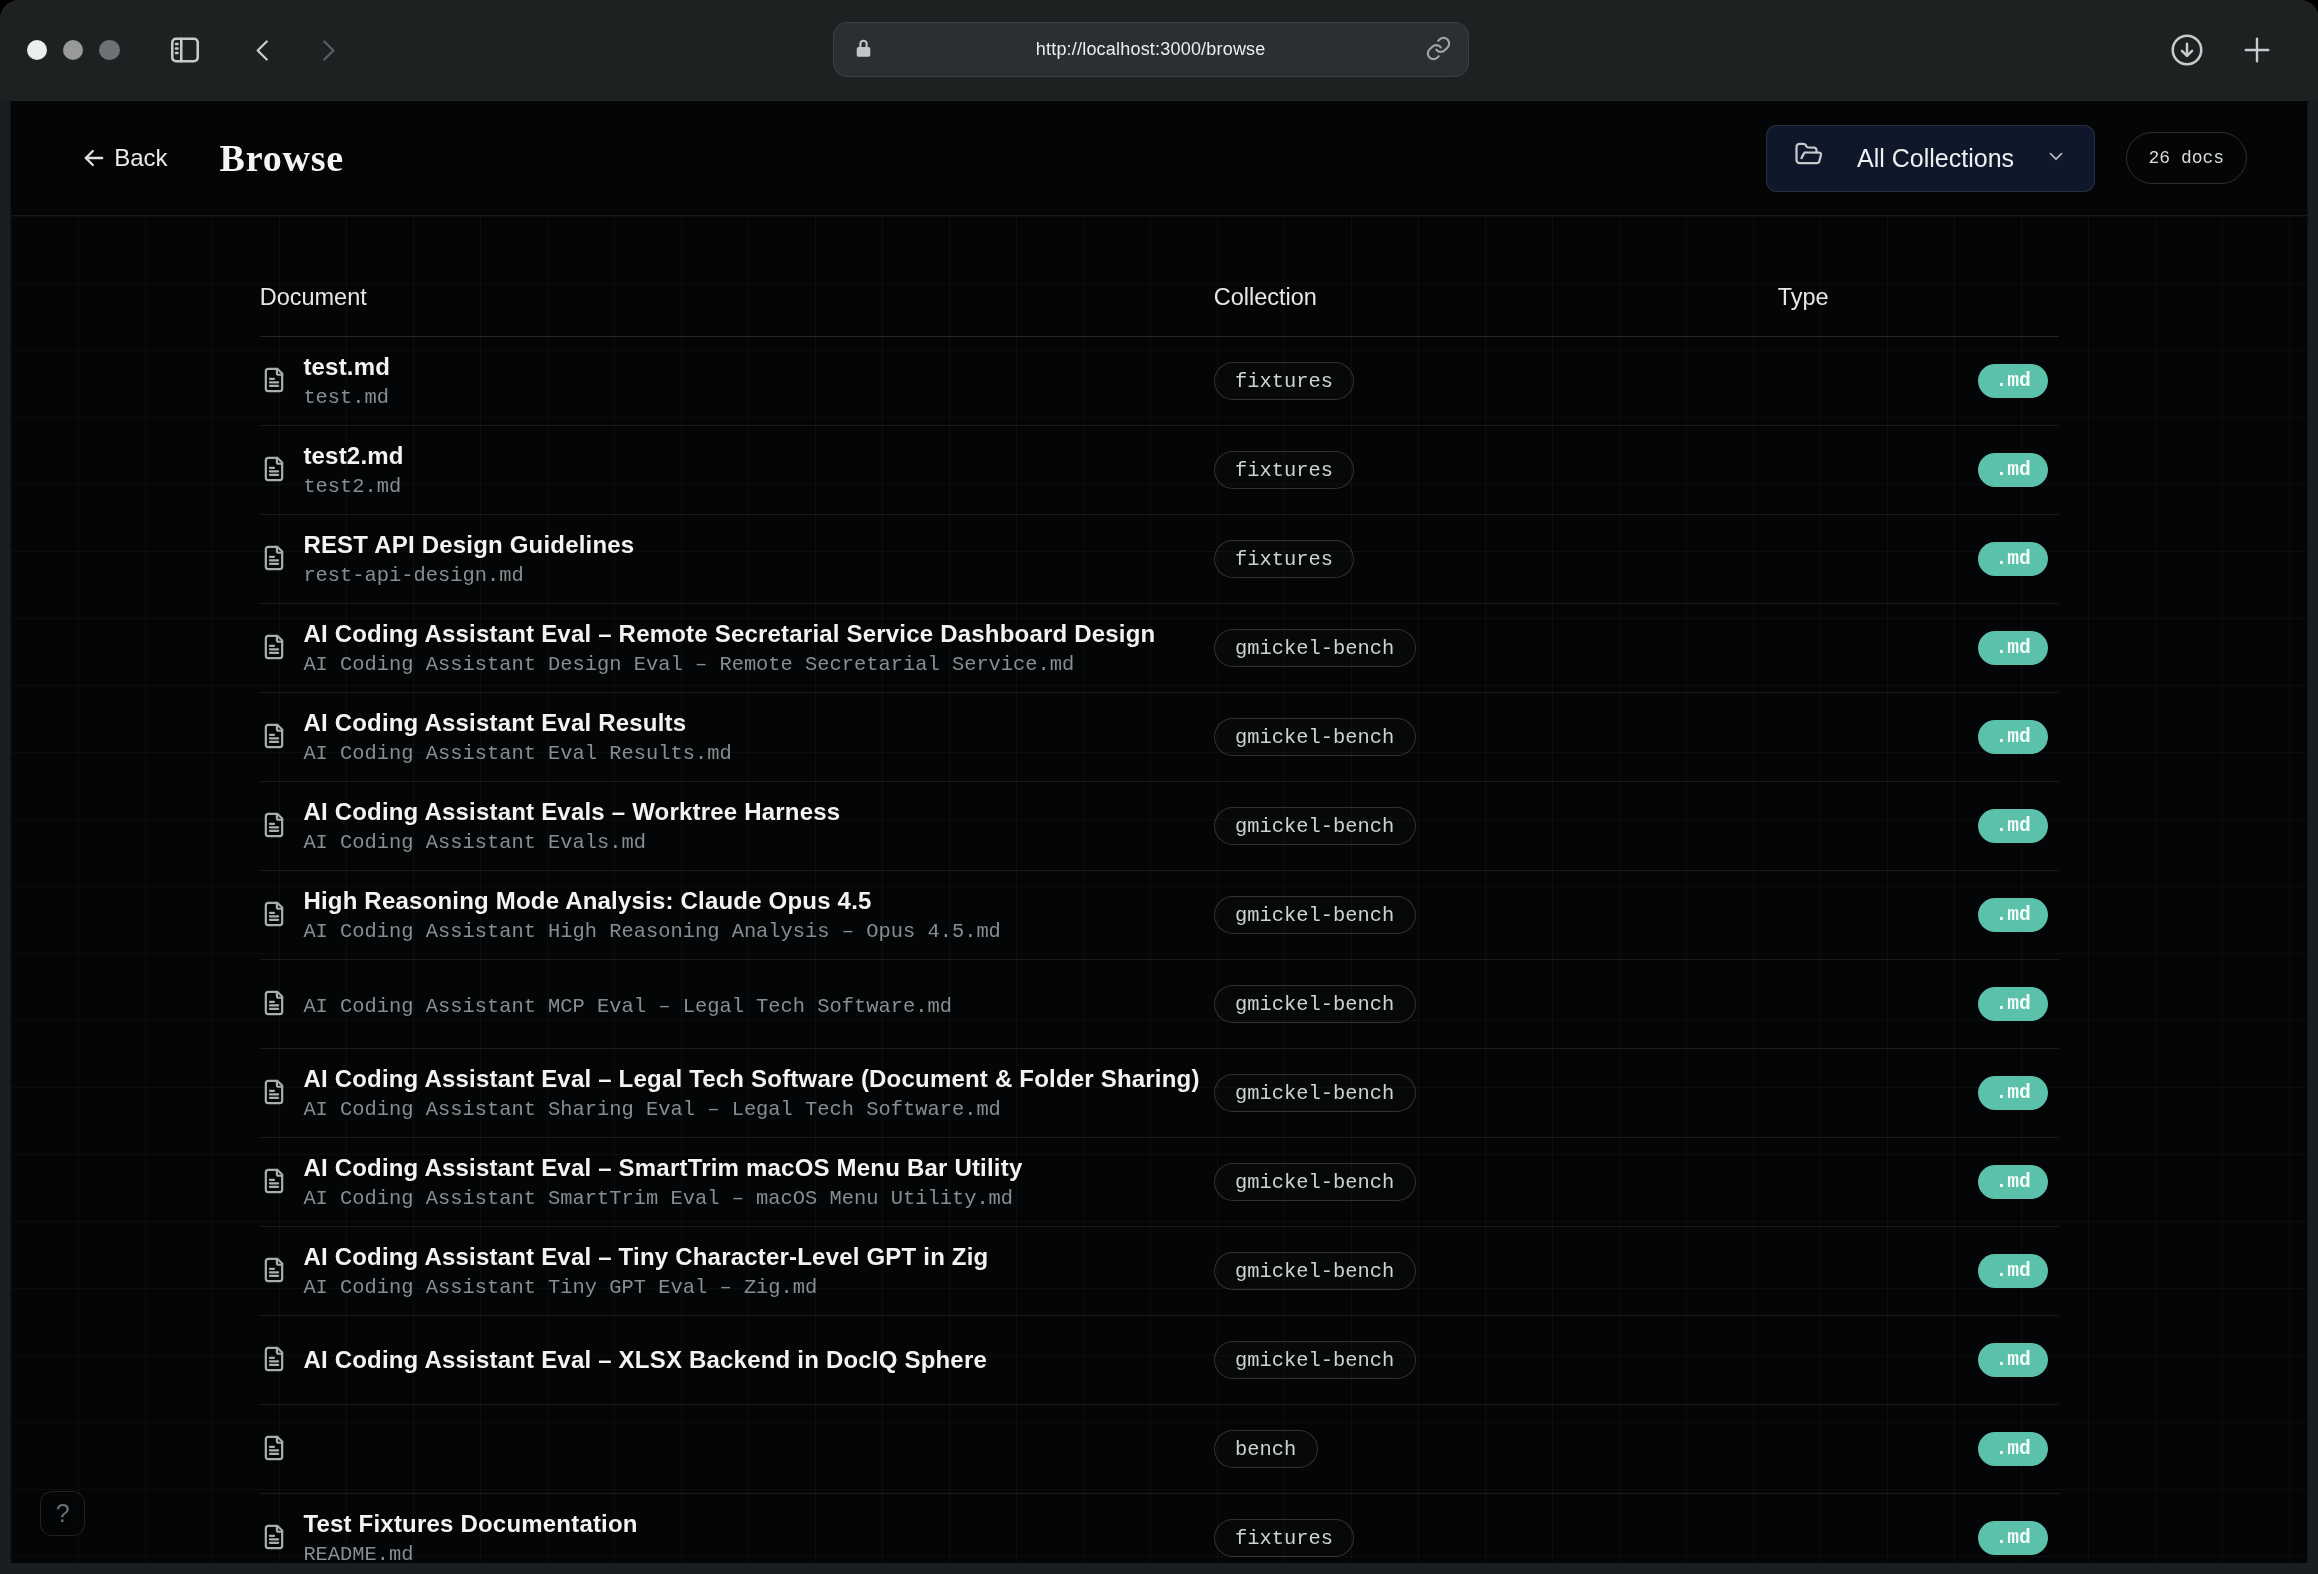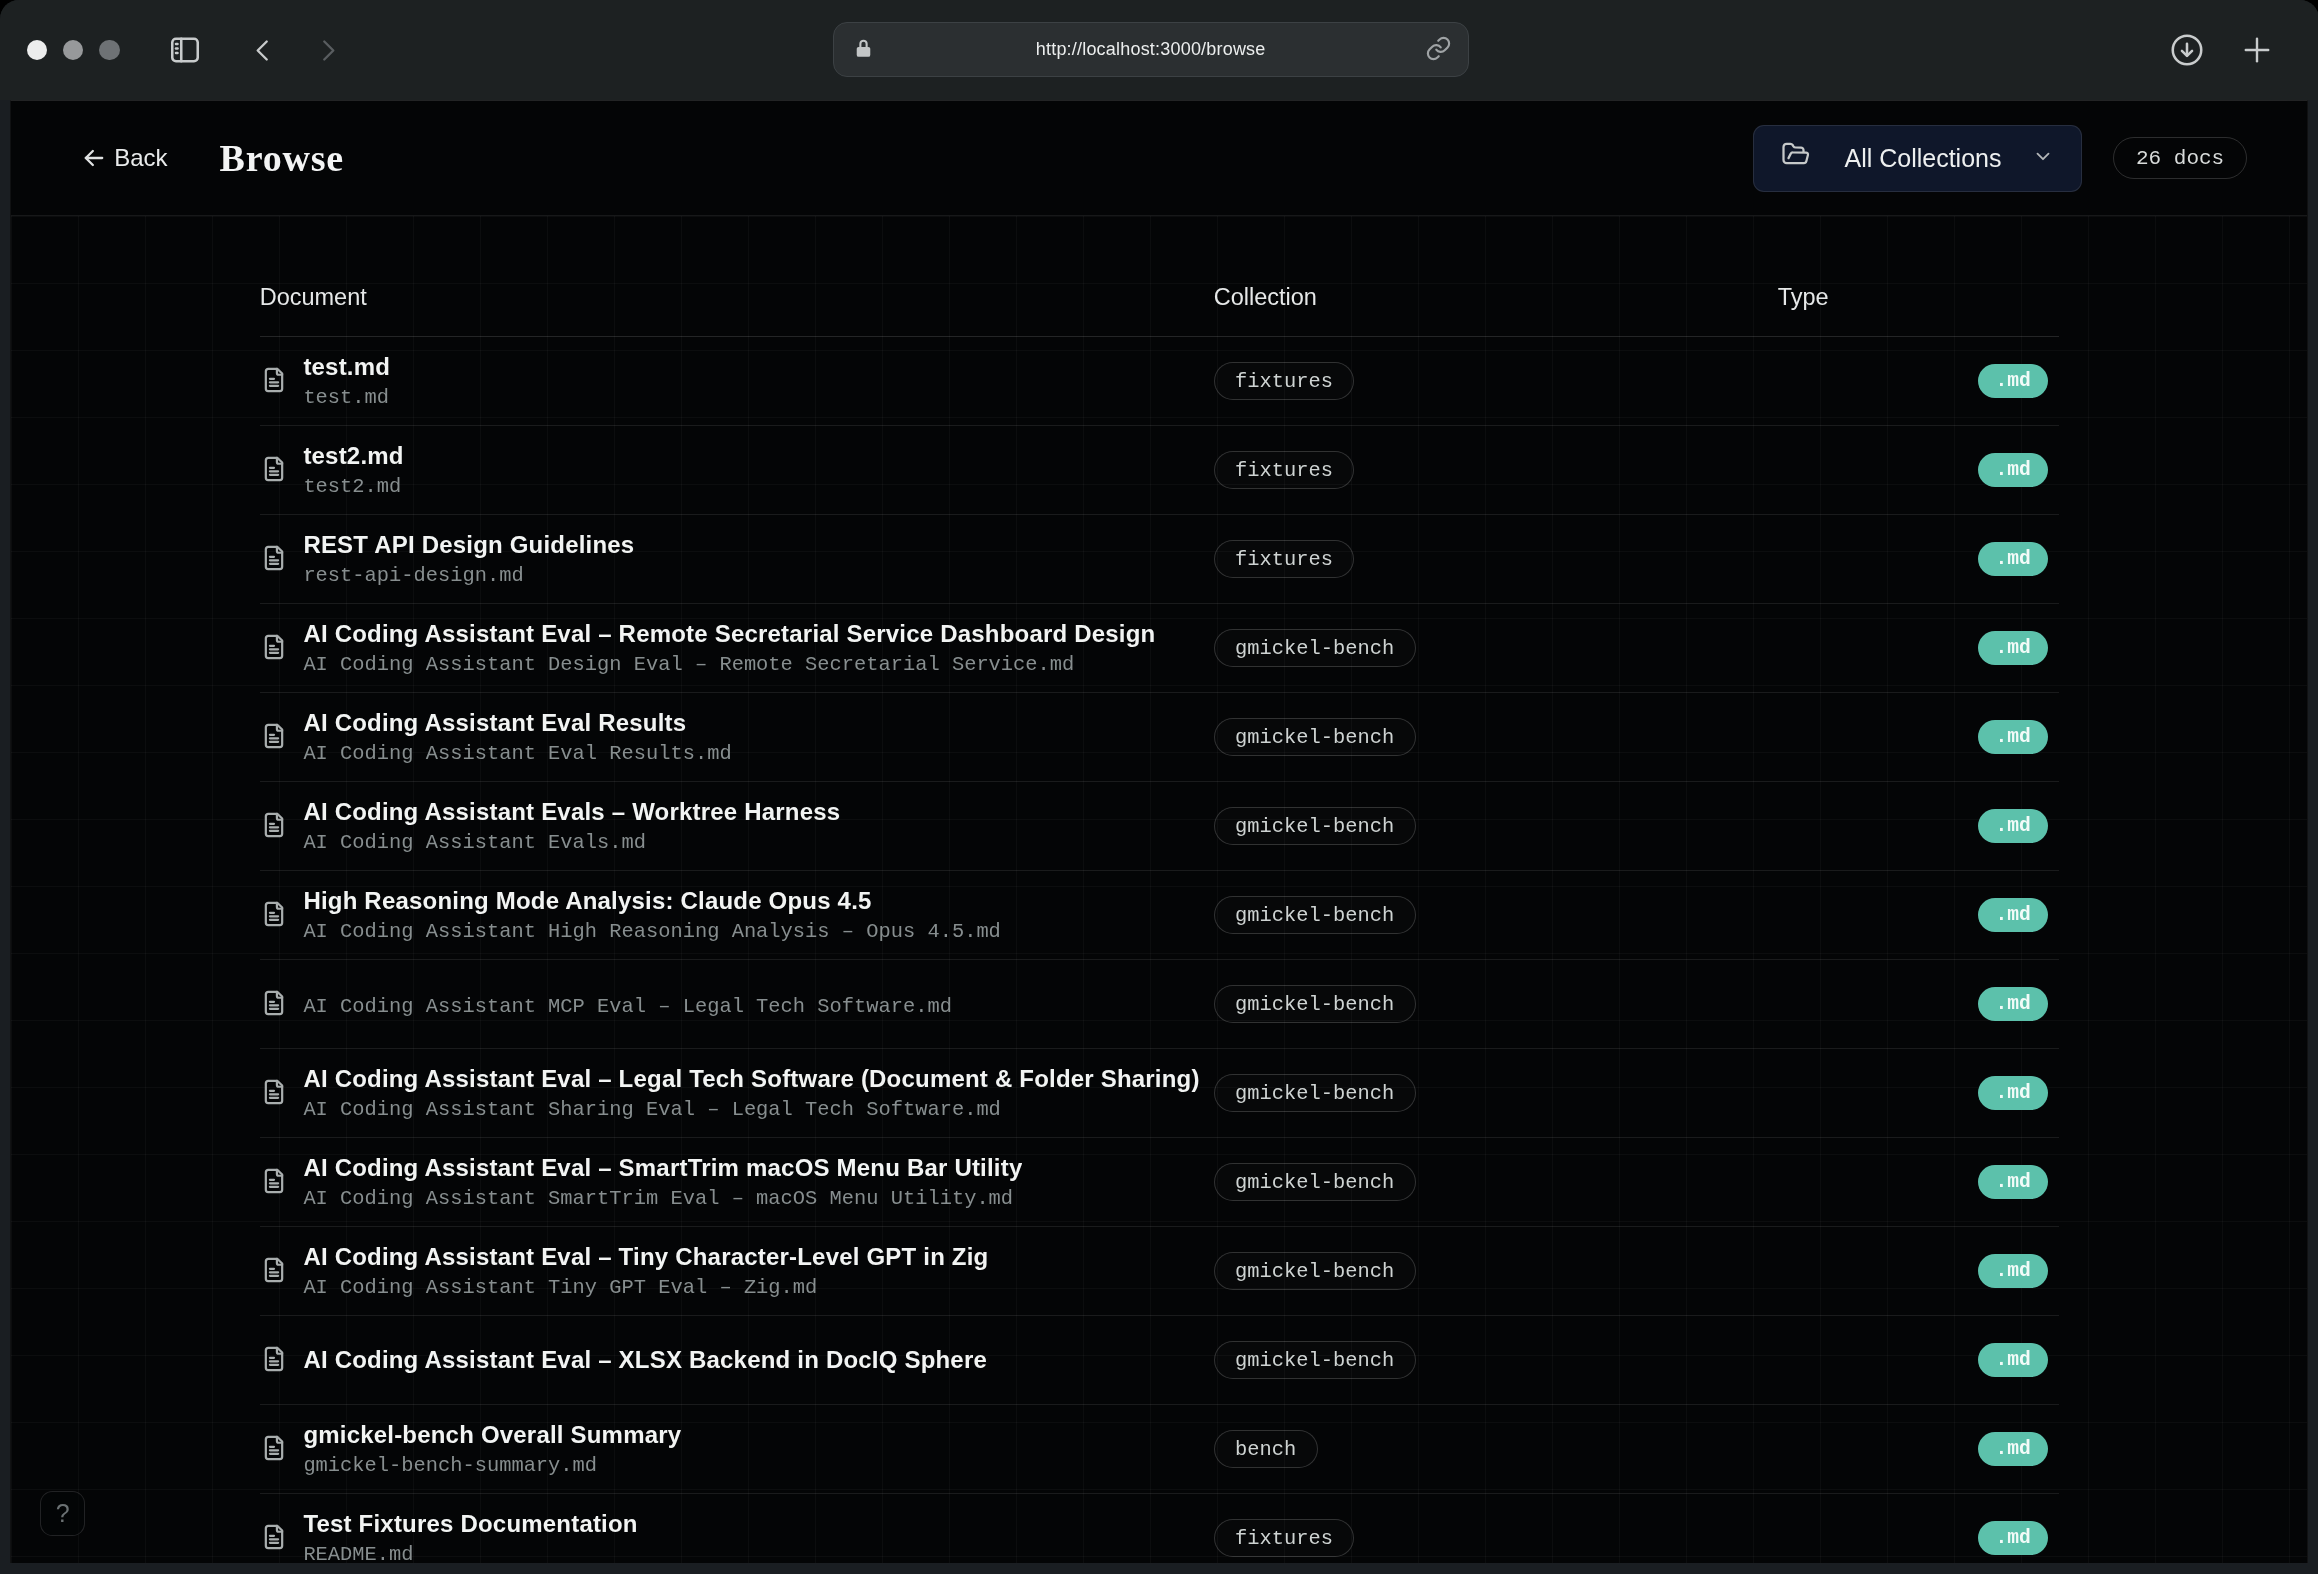--- a/index.html
+++ b/index.html
@@ -85,26 +85,26 @@
     border-radius: 11px;
     color: #eef0f0; font-size: 25px;
     min-width: 329px;
   }
   .collections-select .folder { color: #c6c9ca; margin-right: 30px; }
   .collections-select .label { flex: 1; text-align: center; }
   .collections-select .chev { color: #b3b6b8; margin-left: 27px; }
 
   .docs-count {
     margin-left: 31px;
-    height: 42px; padding: 0 22px;
+    height: 52px; padding: 0 22px;
     display: flex; align-items: center;
     border: 1.6px solid rgba(255,255,255,0.16);
     border-radius: 783px;
     font-family: "Liberation Mono", monospace;
-    font-size: 21px; color: #d8dbda;
+    font-size: 18px; color: #d8dbda;
   }
 
   .content {
     position: relative;
     height: 1348px;
     background-image:
       linear-gradient(rgba(255,255,255,0.032) 0.8px, transparent 0.8px),
       linear-gradient(90deg, rgba(255,255,255,0.032) 0.8px, transparent 0.8px);
     background-size: 67px 67px;
     background-position: 0 0;
@@ -568,24 +568,20 @@
     <div class="doc-cell">
       <span class="ficon">
         <svg width="28" height="28" viewBox="0 0 24 24" fill="none" stroke="currentColor" stroke-width="1.9" stroke-linecap="round" stroke-linejoin="round">
           <path d="M15 2.5H7a2 2 0 0 0-2 2v15a2 2 0 0 0 2 2h10a2 2 0 0 0 2-2V6.5Z"></path>
           <path d="M14.5 2.5v3.5a1.5 1.5 0 0 0 1.5 1.5h3"></path>
           <line x1="8.5" y1="11" x2="12" y2="11"></line>
           <line x1="8.5" y1="14" x2="15.5" y2="14"></line>
           <line x1="8.5" y1="17" x2="15.5" y2="17"></line>
         </svg>
       </span>
-      <span class="doc-text">
-        <span class="doc-title" style="display:block">gmickel-bench Overall Summary</span>
-        <span class="doc-file" style="display:block">gmickel-bench-summary.md</span>
-      </span>
     </div>
     <div class="coll-cell">
       <span class="coll-badge">bench</span>
     </div>
     <div class="type-cell">
       <span class="type-badge">.md</span>
     </div>
   </div>
 
   <div class="row">

